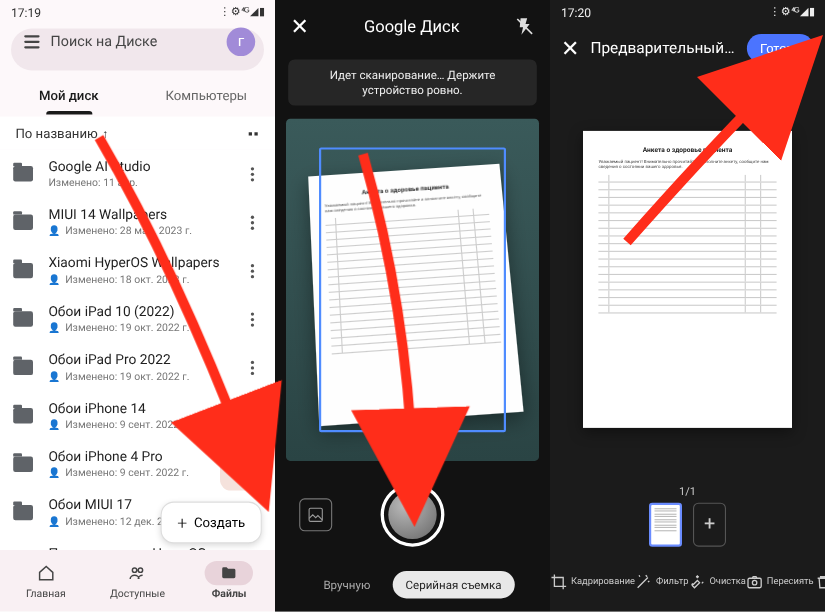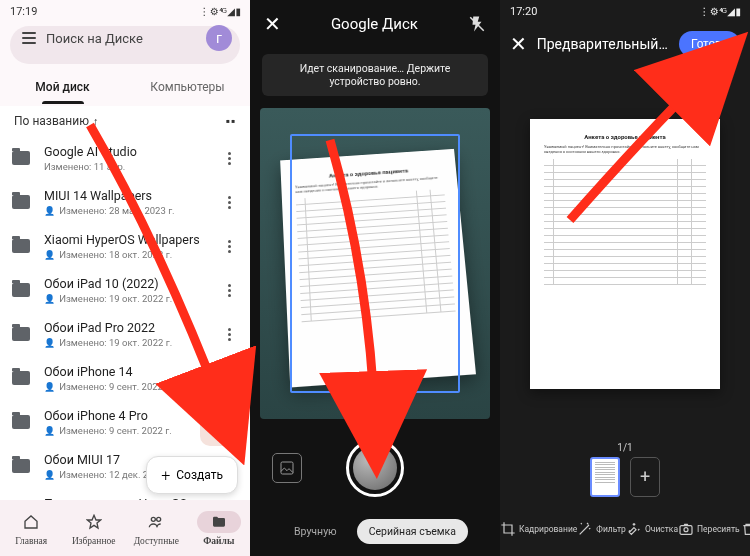--- a/index.html
+++ b/index.html
@@ -31,21 +31,21 @@
   .file-name { font-size:12.5px; color:#1f1f1f; white-space:nowrap; overflow:hidden; text-overflow:ellipsis;}
   .file-meta { font-size:9.5px; color:#777; display:flex; align-items:center; gap:4px; margin-top:2px;}
   .shared-ic { font-size:9px; }
   .more-dots { width:18px; display:flex; flex-direction:column; align-items:center; gap:2px;}
   .more-dots span { width:3px; height:3px; border-radius:50%; background:#555;}
   .fab-cam { position:absolute; right:12px; bottom:110px; width:38px; height:38px; border-radius:10px; background:#f5e2dc; display:flex; align-items:center; justify-content:center;}
   .cam-ic { width:18px; height:14px; border:2px solid #3a3a3a; border-radius:3px; position:relative;}
   .cam-ic::after{content:"";position:absolute;top:2px;left:4px;width:6px;height:6px;border:2px solid #3a3a3a;border-radius:50%;}
   .fab-create { position:absolute; right:12px; bottom:62px; height:38px; padding:0 14px; background:#fff; border:1px solid #ddd; border-radius:12px; display:flex; align-items:center; gap:6px; font-size:12px; box-shadow:0 2px 6px rgba(0,0,0,.15);}
   .bottom-nav { position:absolute; bottom:0; left:0; right:0; height:56px; background:#f9f0f3; display:flex;}
-  .nav-item { flex:1; display:flex; flex-direction:column; align-items:center; justify-content:center; gap:3px; font-size:9.5px; color:#444;font-family:Liberation Serif, serif;}
+  .nav-item { flex:1; display:flex; flex-direction:column; align-items:center; justify-content:center; gap:3px; font-size:9.5px; color:#444;}
   .nav-item.active { font-weight:700;}
   .nav-item.active .nav-ic-wrap { background:#e8d3da; }
   .nav-ic-wrap{ padding:3px 14px; border-radius:12px; display:flex; align-items:center; justify-content:center;}
   .nav-ic { width:16px; height:16px; display:flex; align-items:center;justify-content:center;}
 
   
   .p2 { background:#121212; color:#fff; display:flex; flex-direction:column; }
   .p2-top { height:48px; display:flex; align-items:center; justify-content:space-between; padding:0 14px; font-size:15px;}
   .close-x { font-size:20px; font-weight:300;}
   .flash-off { width:18px; height:18px; position:relative;}
@@ -278,30 +278,20 @@
     <div class="bottom-nav">
       <div class="nav-item">
         <div class="nav-ic-wrap">
             <span class="nav-ic">
           <svg viewBox="0 0 24 24" width="16" height="16">
                 <path fill="none" stroke="#444" stroke-width="2" d="M3 11l9-8 9 8v10H3z"></path>
               </svg>
         </span>
           </div>
           <span>Главная</span>
-      </div>
-      <div class="nav-item">
-        <div class="nav-ic-wrap">
-            <span class="nav-ic">
-          <svg viewBox="0 0 24 24" width="16" height="16">
-                <path fill="none" stroke="#444" stroke-width="2" d="M12 2l3 7h7l-5.5 4.5L18 21l-6-4-6 4 1.5-7.5L2 9h7z"></path>
-              </svg>
-        </span>
-          </div>
-          <span>Избранное</span>
       </div>
       <div class="nav-item">
         <div class="nav-ic-wrap">
             <span class="nav-ic">
           <svg viewBox="0 0 24 24" width="16" height="16">
                 <path fill="none" stroke="#444" stroke-width="2" d="M8 11a3 3 0 100-6 3 3 0 000 6zm8 0a3 3 0 100-6 3 3 0 000 6zM2 20c0-3 3-5 6-5s6 2 6 5m-1 0c0-3 3-5 6-5"></path>
               </svg>
         </span>
           </div>
           <span>Доступные</span>

